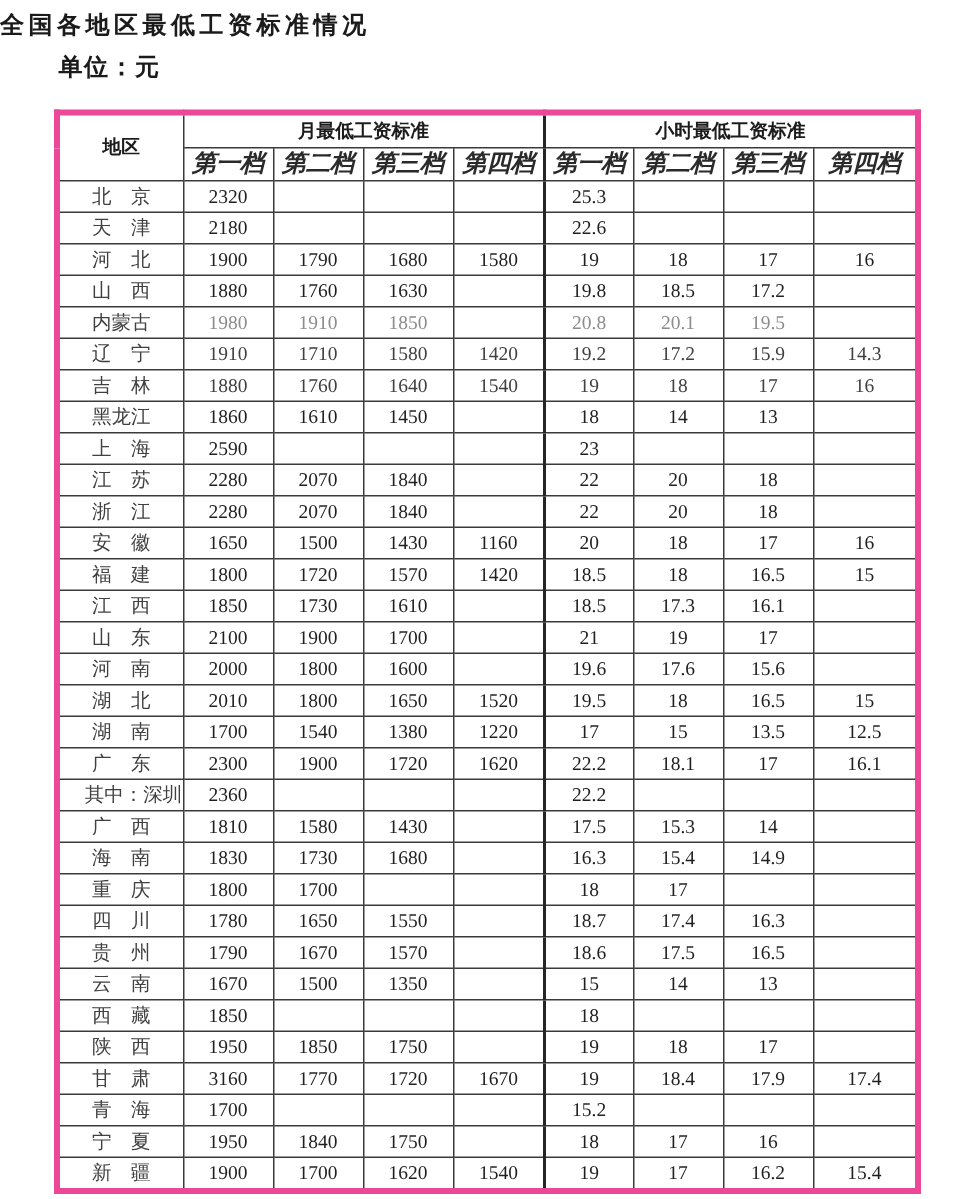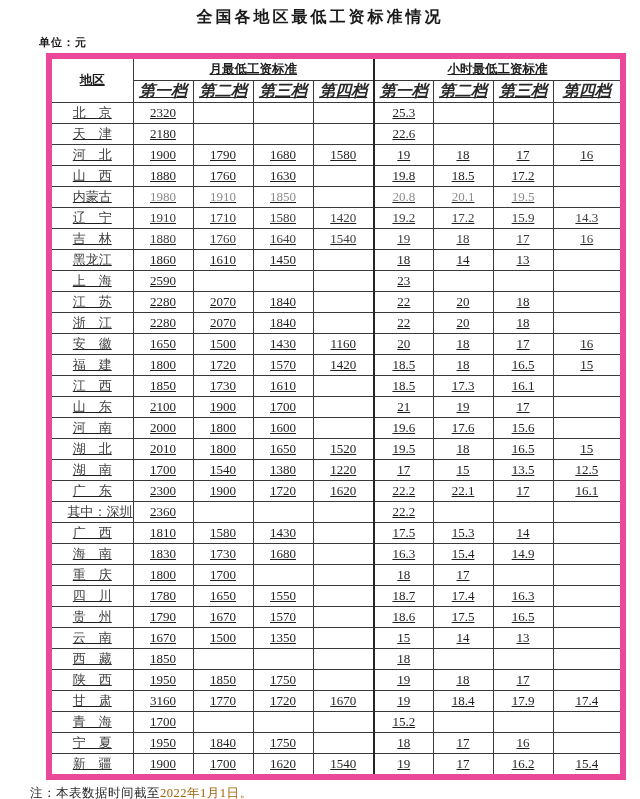--- a/index.html
+++ b/index.html
@@ -4,32 +4,31 @@
 <style>
   html,body{margin:0;padding:0;}
   body{
     width:640px;height:799px;background:#ffffff;
     font-family:"Liberation Serif","DejaVu Serif",serif;
     color:#1f1f1f;
     -webkit-font-smoothing:antialiased;
   }
   .page{position:relative;width:640px;height:799px;background:#ffffff;overflow:hidden;}
   .title{
-    text-align:center;padding-top:7px;
+    text-align:left;padding-top:7px;
     font-size:16px;font-weight:bold;letter-spacing:3px;color:#1a1a1a;
   }
   .unit{
-    margin:7px 0 3px 39px;
-    font-size:11px;font-weight:bold;letter-spacing:1px;color:#1a1a1a;
+    margin:7px 0 17px 39px;
+    font-size:16px;font-weight:bold;letter-spacing:1px;color:#1a1a1a;
   }
   table.wage{
-    margin-left:46px;width:574px;
+    margin-left:36px;width:574px;
     border-collapse:collapse;table-layout:fixed;
-    border:6px solid #ec4899;
-    text-decoration:underline;
+    border:4px solid #ec4899;
   }
   table.wage th, table.wage td{
     border:1px solid #3a3a3a;
     text-align:center;vertical-align:middle;
     padding:0;overflow:hidden;white-space:nowrap;
   }
   thead th{font-weight:bold;font-size:12.5px;height:21px;color:#1c1c1c;}
   thead tr.tier-row th{
     font-style:italic;font-size:16px;height:21px;font-weight:bold;color:#2a2a2a;
   }
@@ -282,21 +281,21 @@
           <td class="num">13.5</td>
           <td class="num">12.5</td>
         </tr>
         <tr>
           <td class="region">广　东</td>
           <td class="num">2300</td>
           <td class="num">1900</td>
           <td class="num">1720</td>
           <td class="num">1620</td>
           <td class="num grp">22.2</td>
-          <td class="num">22.1</td>
+          <td class="num">18.1</td>
           <td class="num">17</td>
           <td class="num">16.1</td>
         </tr>
         <tr>
           <td class="region left">其中：深圳</td>
           <td class="num">2360</td>
           <td class="num"></td>
           <td class="num"></td>
           <td class="num"></td>
           <td class="num grp">22.2</td>

